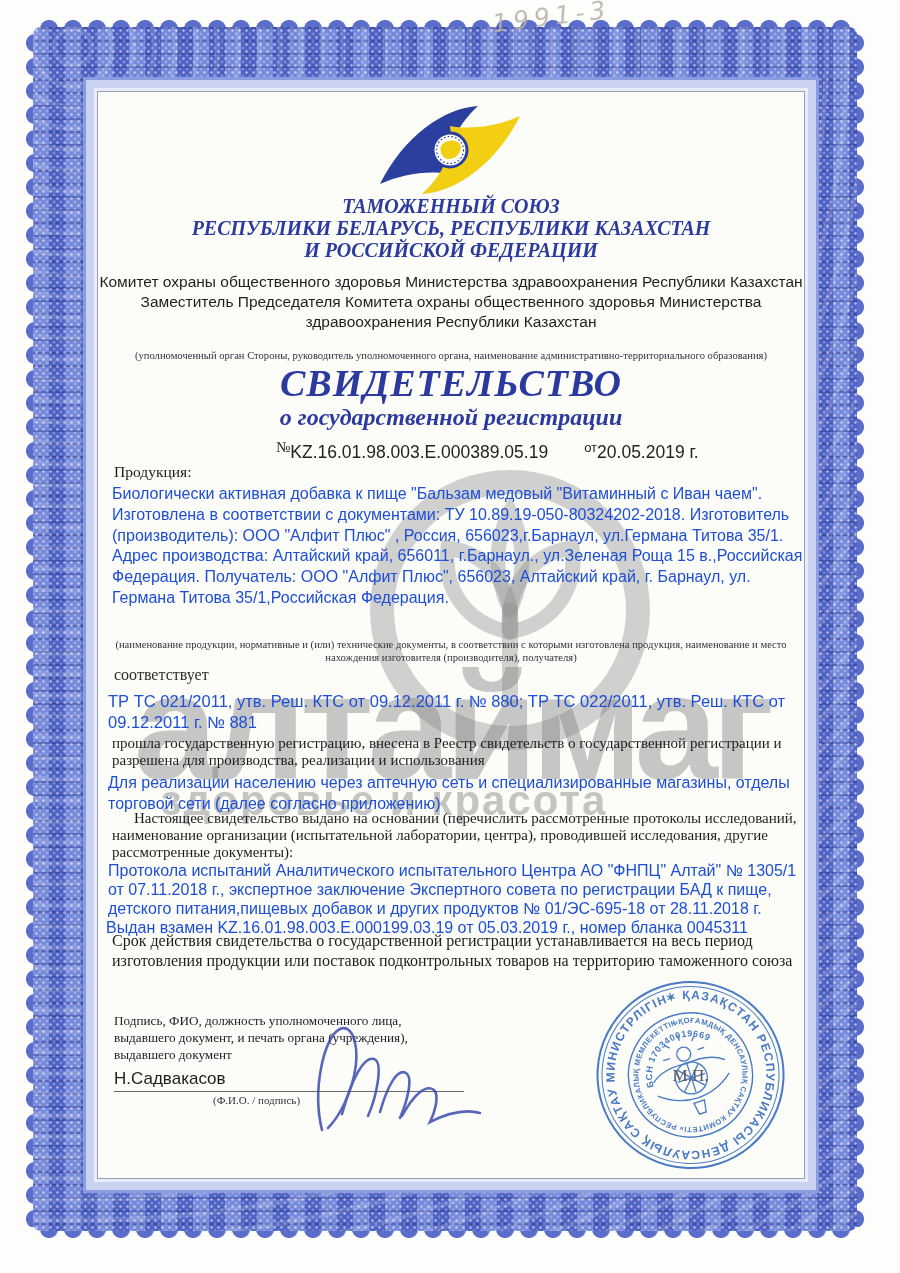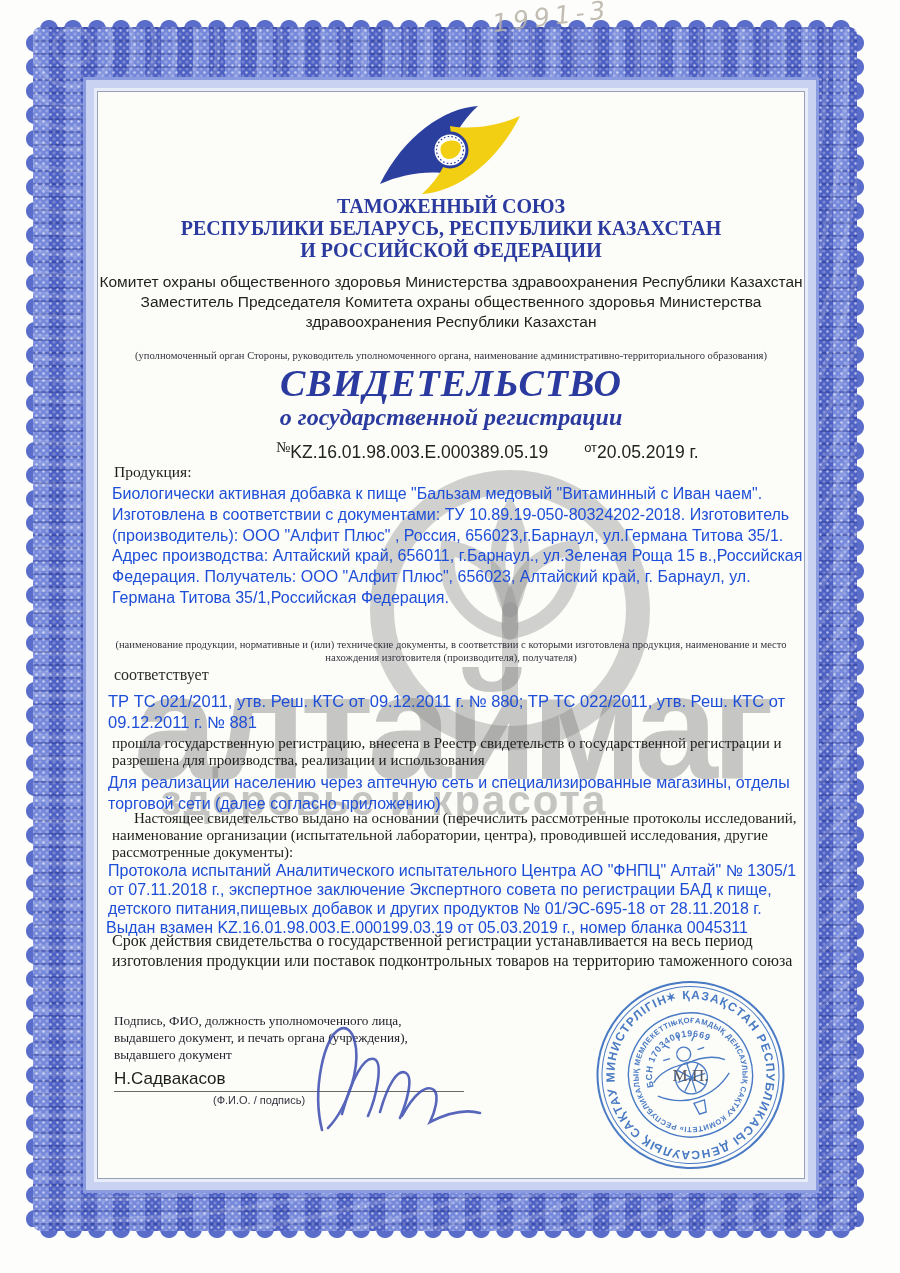--- a/index.html
+++ b/index.html
@@ -64,21 +64,21 @@
   .wm-tagline{
     left:0; top:688px; width:572px; text-align:center;
     font:700 42px/1 "Liberation Sans", sans-serif;
     color:rgba(150,150,150,.55); letter-spacing:2px;
   }
   
   .z{z-index:2;}
   .logo{left:258px; top:8px;}
   .hdr{
     left:0; top:103px; width:706px; text-align:center;
-    font-family:"Liberation Serif", serif; font-weight:700; 
+    font-family:"Liberation Serif", serif; font-weight:700; font-style:italic;
     color:#2b3a9e; font-size:20px; line-height:22px;
   }
   .committee{
     left:0; top:180px; width:706px; text-align:center;
     font-size:15.5px; line-height:20px; color:#1f1f1f;
   }
   .authnote{
     left:8px; top:258px; width:690px; text-align:center;
     font-family:"Liberation Serif", serif; font-size:10.6px; line-height:12px; color:#33333f;
   }
@@ -109,21 +109,21 @@
   .nastoy{left:14px; top:718px; width:690px; text-indent:22px;}
   .protok{left:10px; top:770px; width:696px; line-height:18.8px;}
   .vydan{left:8px; top:826px; width:696px;}
   .srok{left:14px; top:839px; width:690px; font-size:16px; line-height:19.5px;}
   .signnote{
     left:16px; top:920px; width:330px;
     font-family:"Liberation Serif", serif; font-size:13.2px; line-height:17px; color:#22222c;
   }
   .signer{left:16px; top:977px; font-size:17px; color:#1d1d1d;}
   .sigline{left:16px; top:999px; width:350px; border-bottom:1.5px solid #6a6a6a; height:0;}
-  .sigcaption{left:115px; top:1002px; font-family:Liberation Sans, sans-serif; font-size:11px; color:#33333f;}
+  .sigcaption{left:115px; top:1002px; font-family:Liberation Serif, serif; font-size:11px; color:#33333f;}
   .signature{left:202px; top:928px; z-index:6;}
   .seal{left:485px; top:883px; z-index:5; opacity:.92;}
   .numstrip{left:250px; top:1026px; z-index:4; white-space:nowrap;}
   .numstrip .no{font-family:"Liberation Serif", serif; font-size:26px; color:#222; margin-right:14px;}
   .numstrip .digits{font-family:"DejaVu Sans Mono", monospace; font-size:35px; letter-spacing:5px; color:#242424;}
 </style>
 </head>
 <body>
 
 <div class="page">

